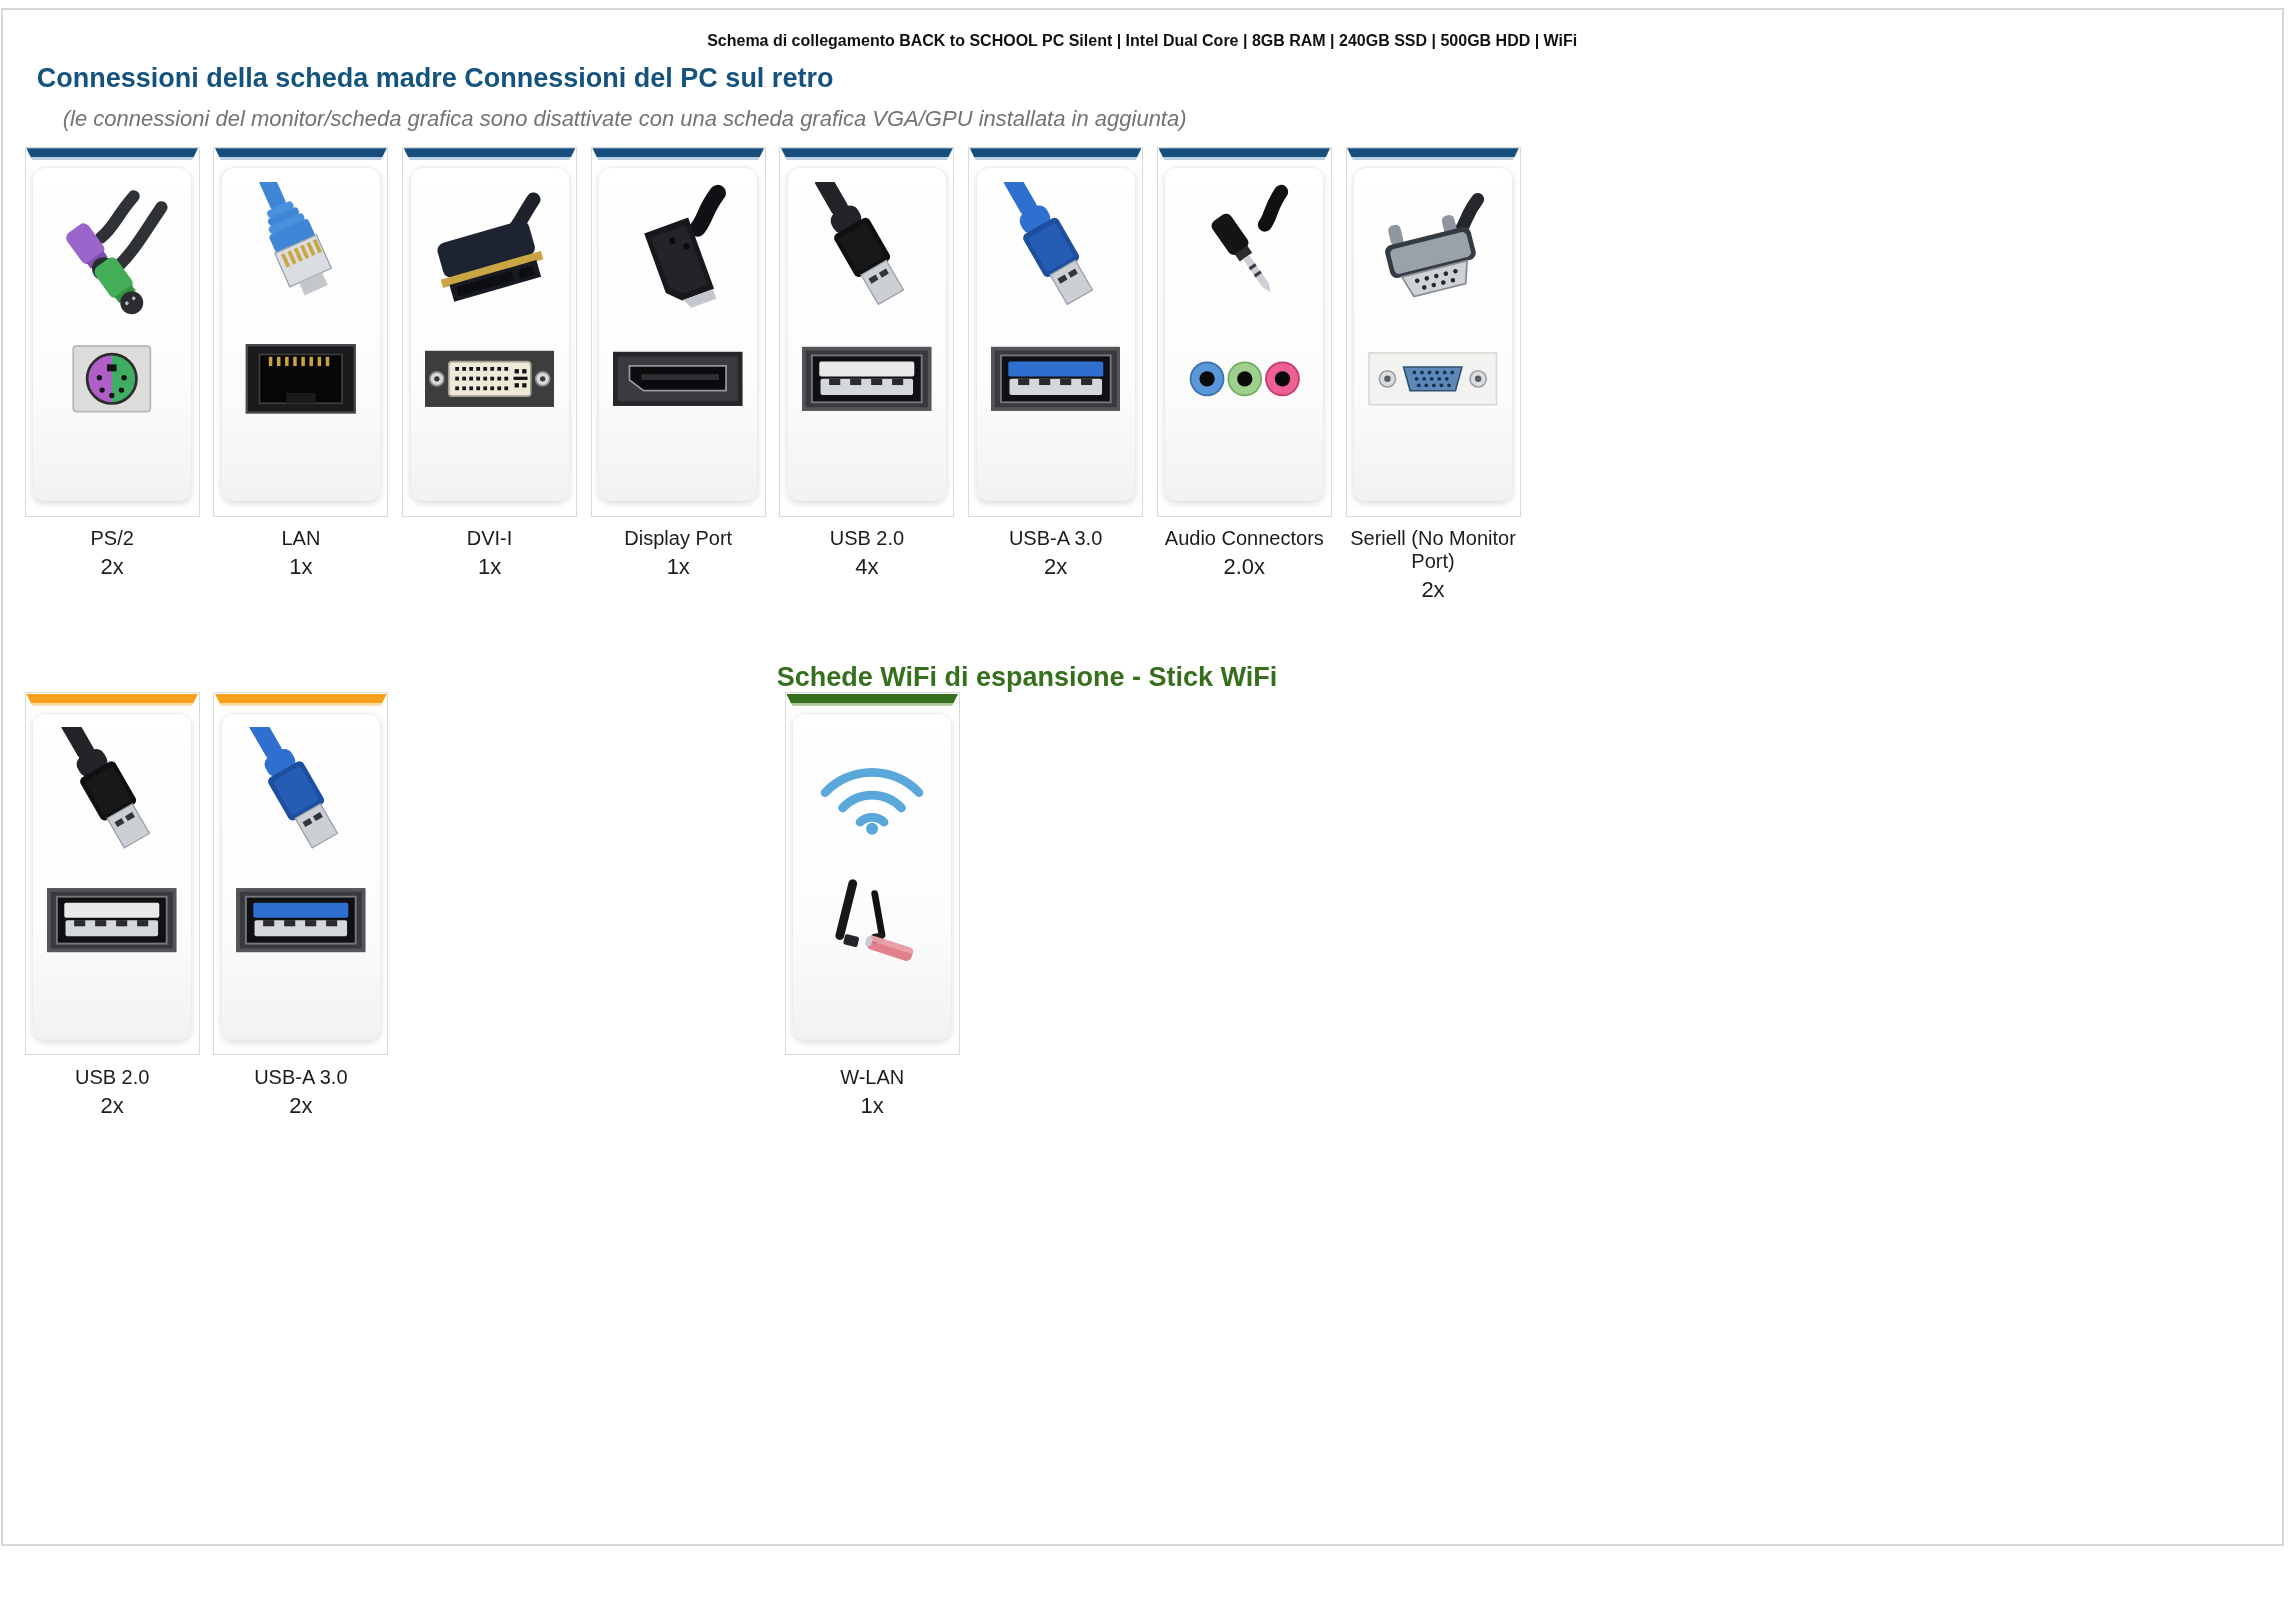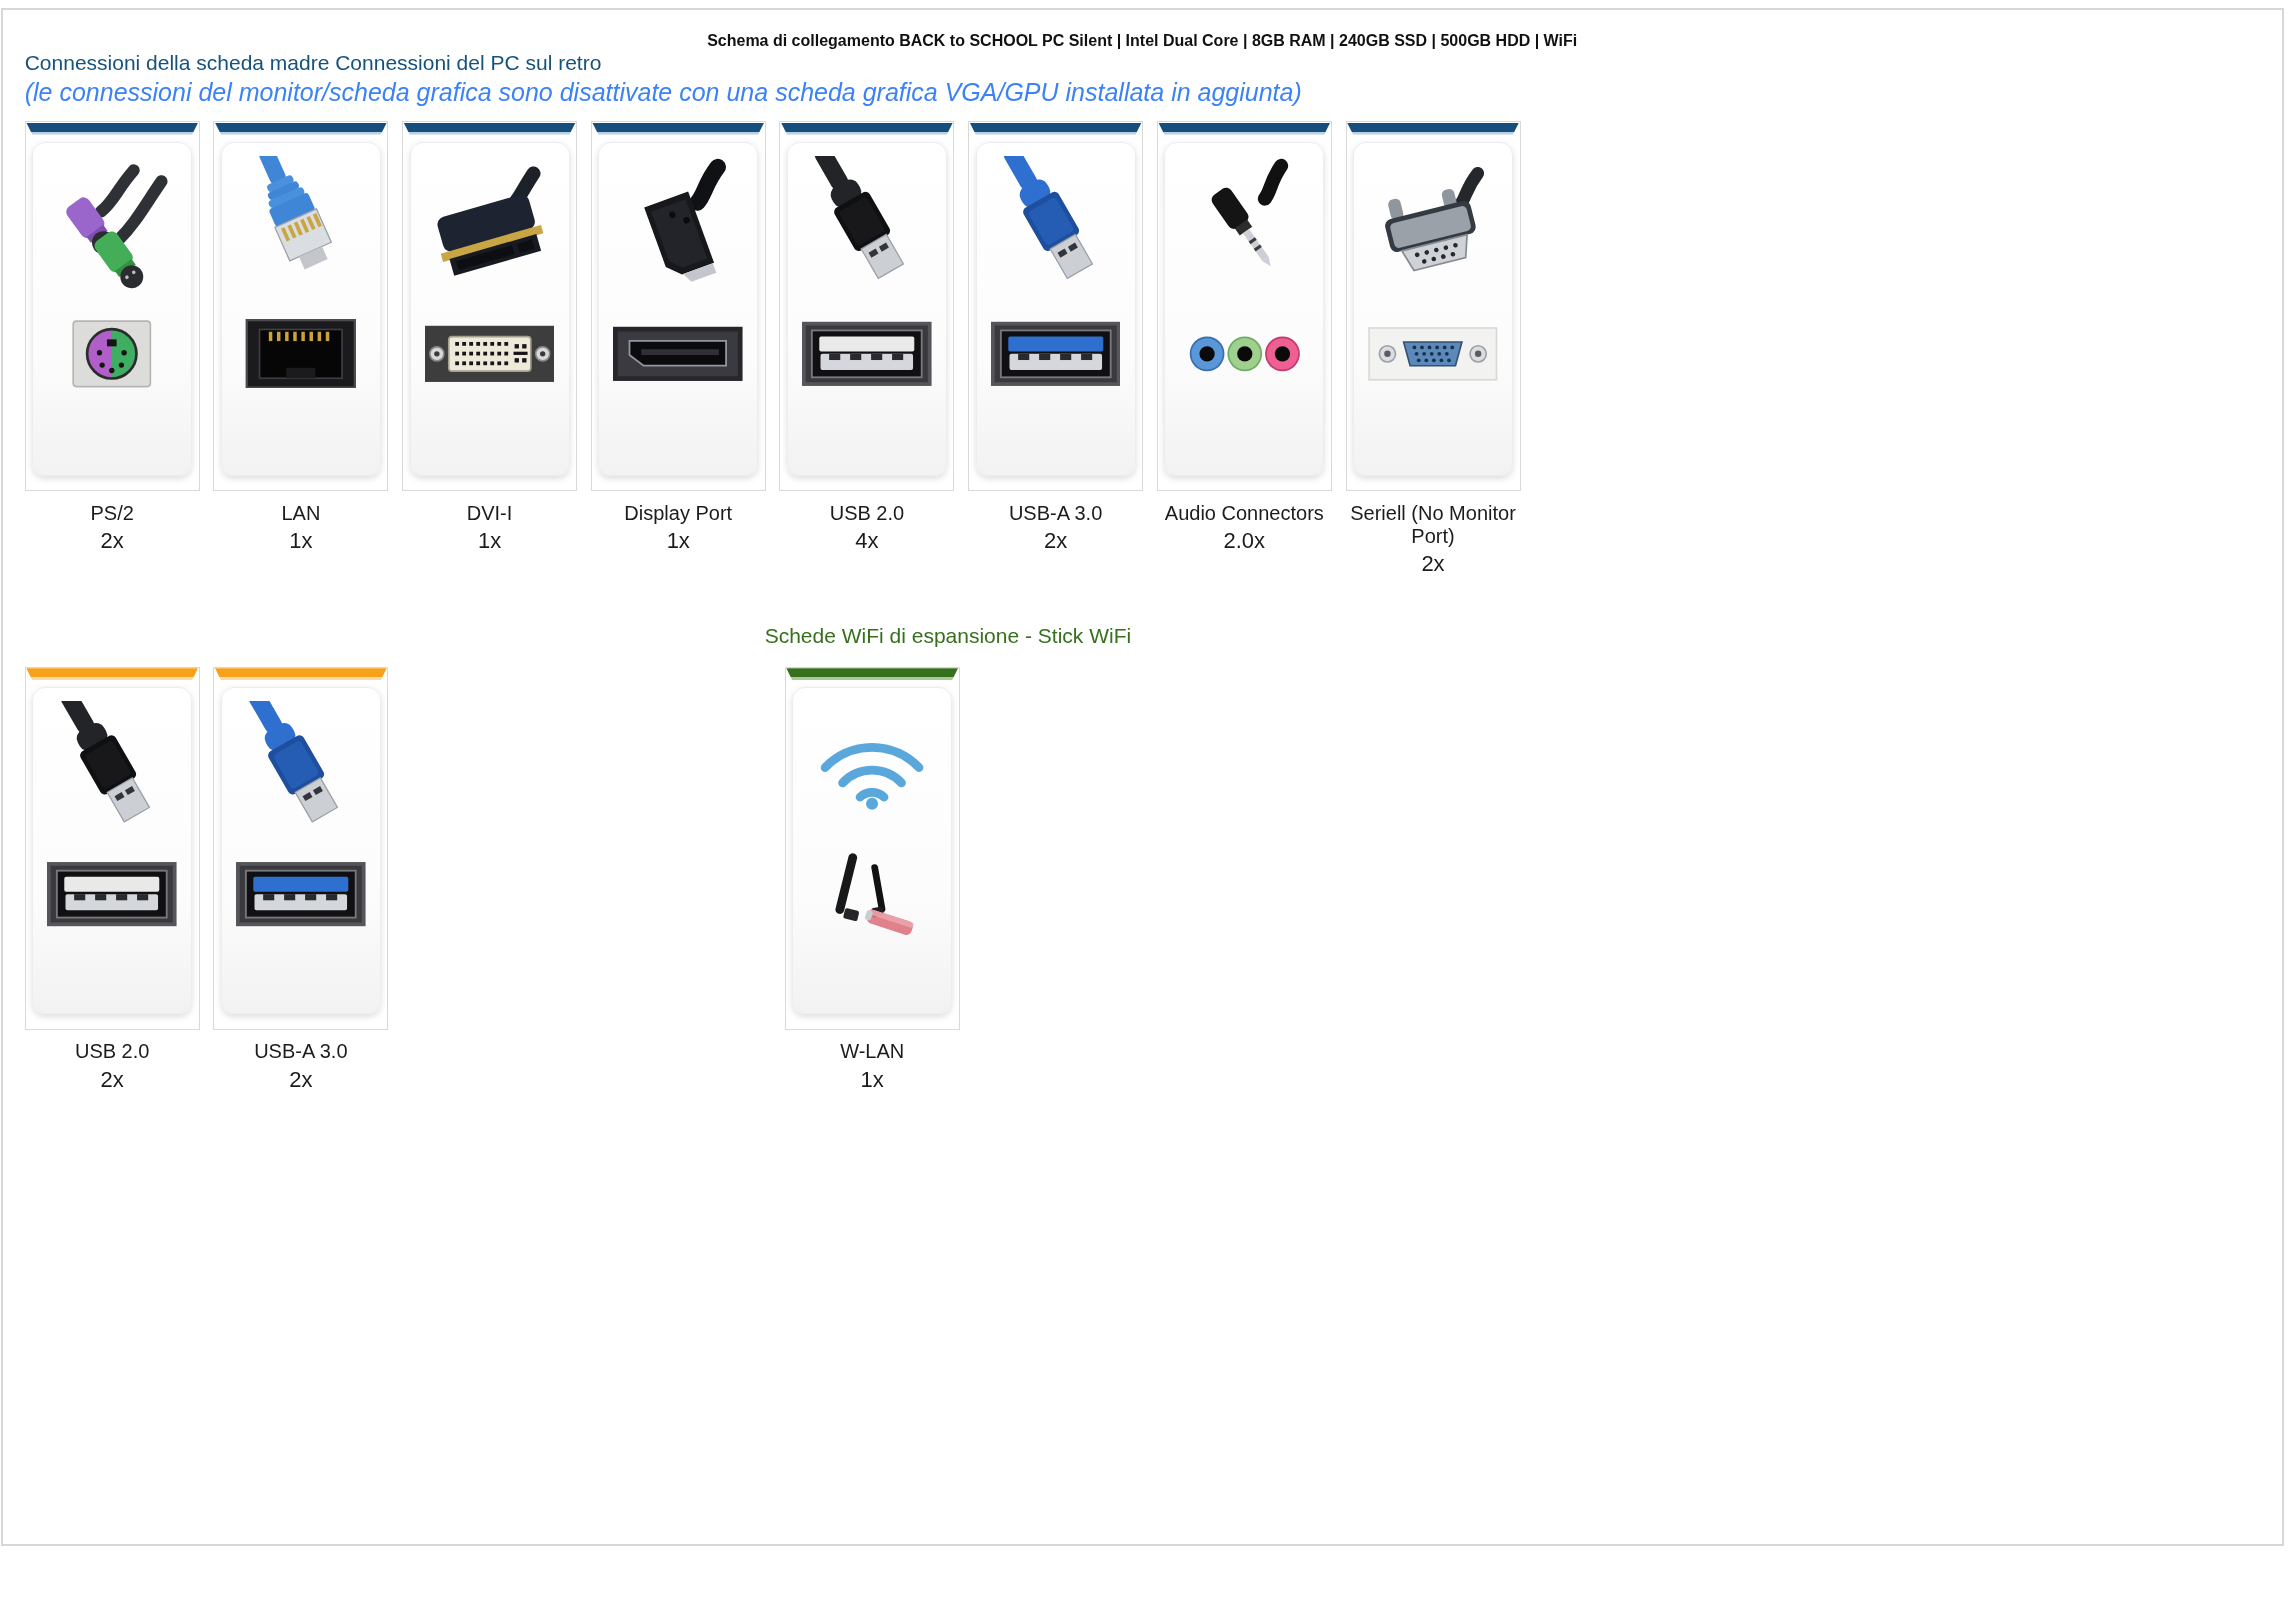--- a/index.html
+++ b/index.html
@@ -5,25 +5,25 @@
   html,body{margin:0;padding:0;background:#ffffff;}
   body{width:2295px;height:1622px;position:relative;
        font-family:"Liberation Sans","DejaVu Sans",sans-serif;color:#1c1c1c;}
 
   .page{position:absolute;left:0.7px;top:7.9px;width:2283px;height:1538px;
         box-sizing:border-box;border:2px solid #d7d7db;background:#fff;
         padding:0 22px;overflow:hidden;}
 
   .title{margin:22px 0 0 0;text-align:center;font-size:16px;font-weight:700;color:#111;}
 
-  h2.sec-h{margin:0;font-size:21px;font-weight:400;line-height:1.2;}
+  h2.sec-h{margin:12px;font-size:27px;font-weight:700;line-height:1.2;}
   .h-rear{color:var(--rear-heading);margin-top:17px;}
   .h-front{color:var(--front-heading);}
   .h-wifi{color:var(--wifi-heading);}
-  .subnote{margin-top:2.6px;font-size:25px;font-style:italic;color:#3b82f6;}
+  .subnote{margin-top:2.6px;font-size:22px;font-style:italic;color:#737373;margin-left:38px;}
 
   .cards-row{display:flex;align-items:flex-start;}
   .row1{margin-top:14.4px;}
   .row2-heads{position:relative;margin-top:46px;height:27.5px;white-space:nowrap;}
   .row2-heads .h-wifi{position:absolute;left:740px;top:0;}
   .row2{position:relative;margin-top:15.7px;}
   .wifi-col-wrap{position:absolute;left:760px;top:0;}
 
   .cardcol{width:175px;margin-right:13.7px;display:flex;flex-direction:column;align-items:center;}
   .card{position:relative;width:175px;background:#fff;box-sizing:border-box;

